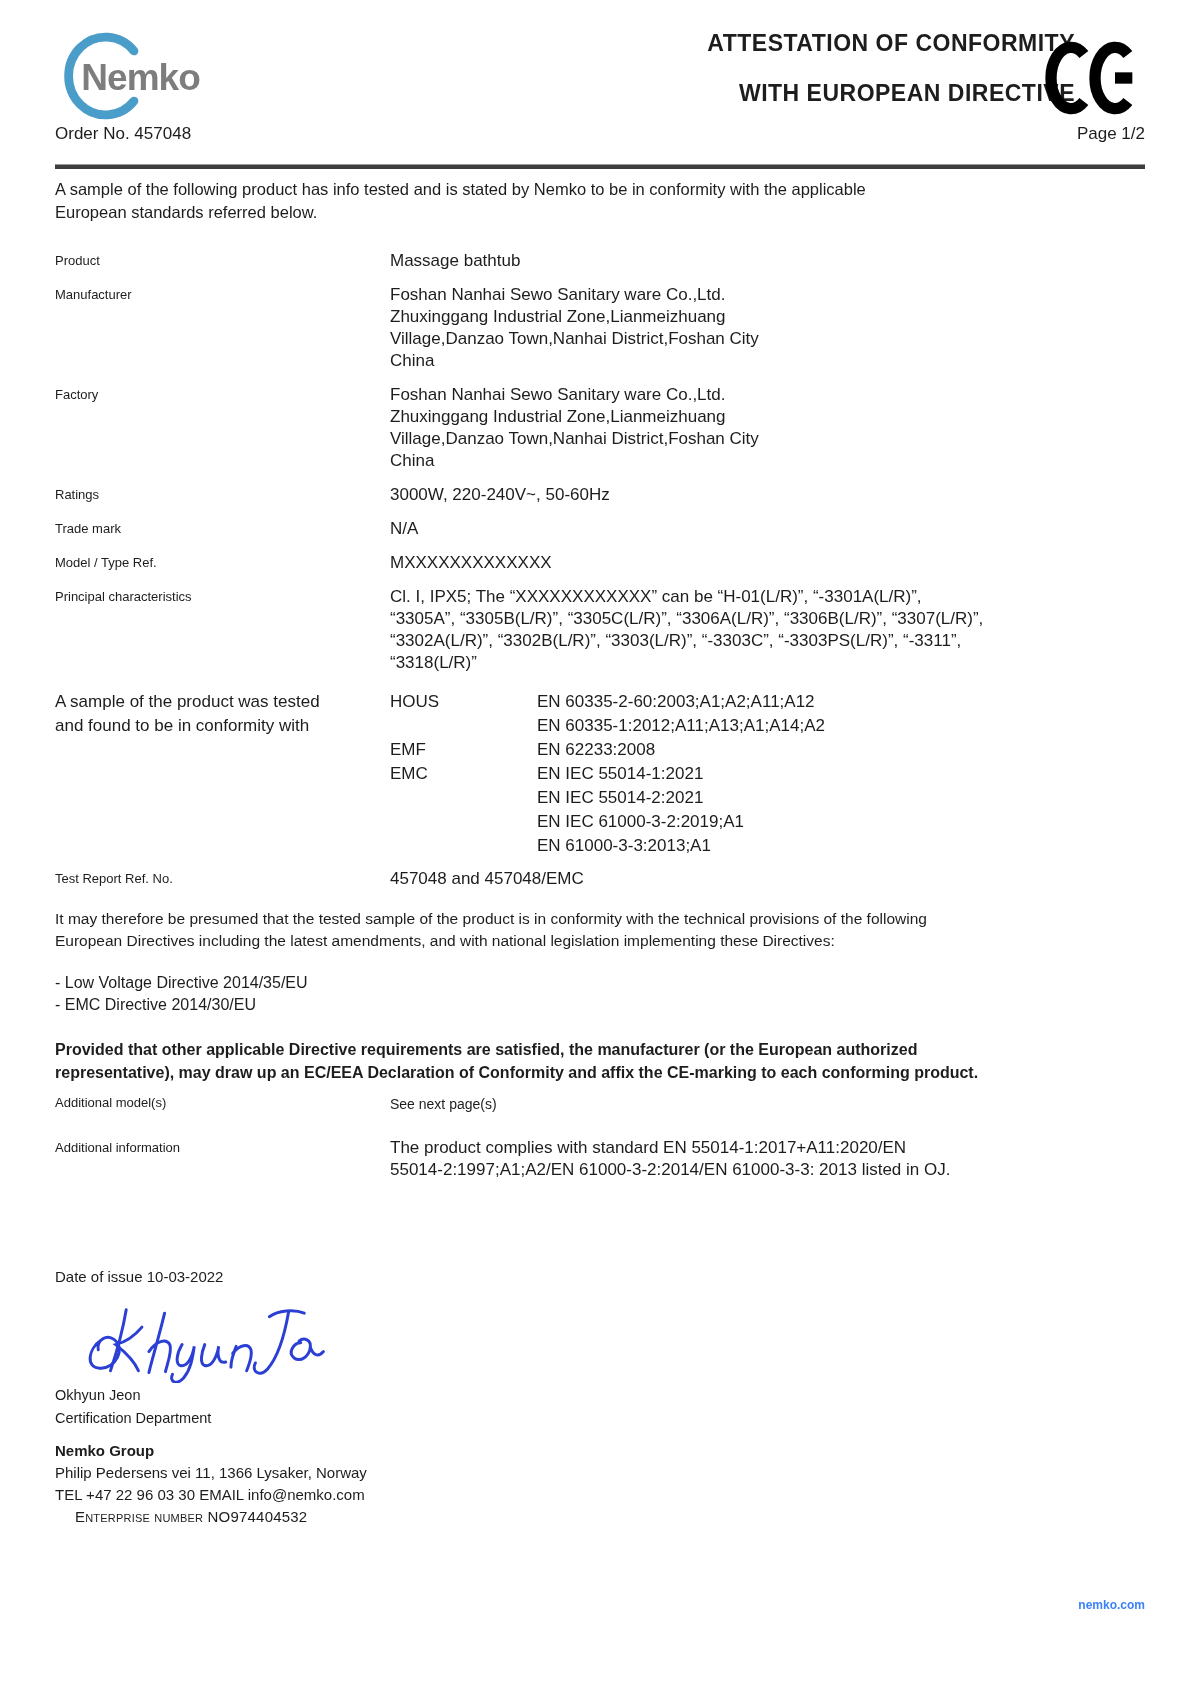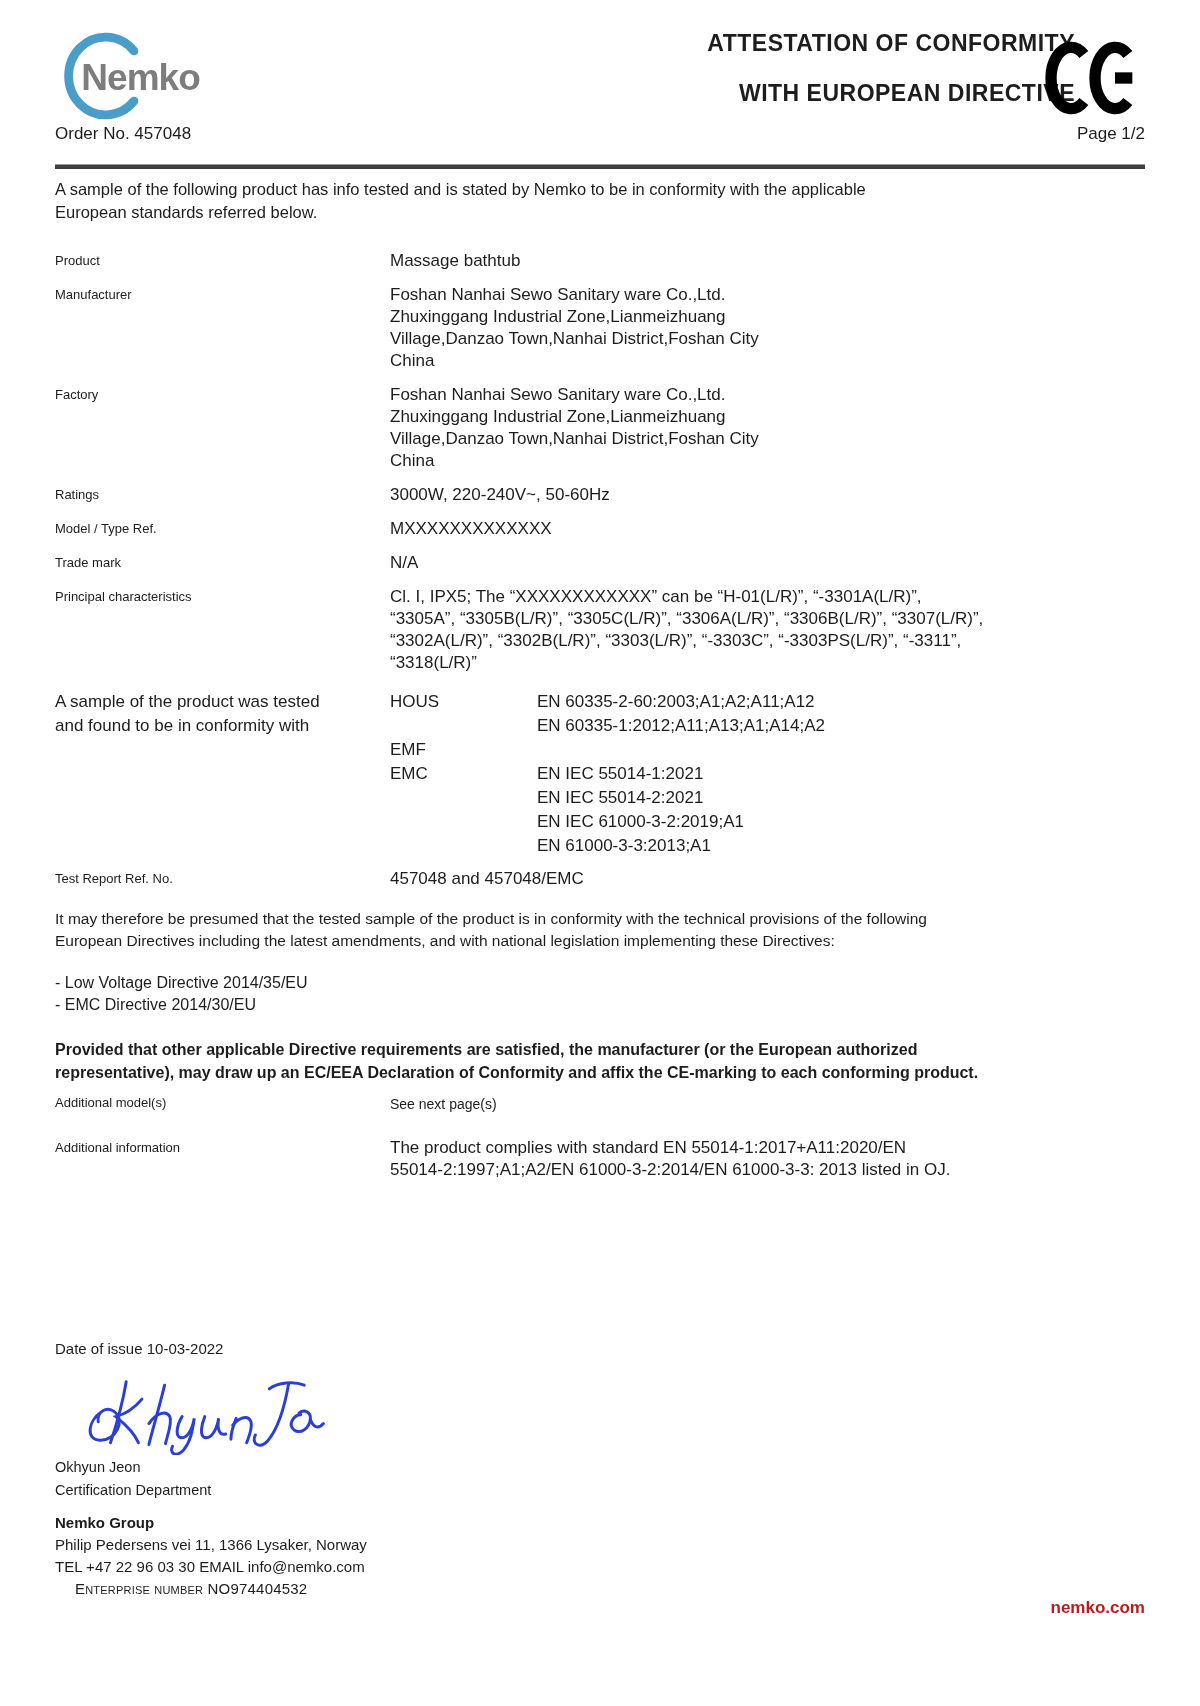--- a/index.html
+++ b/index.html
@@ -30,29 +30,29 @@
   .std-label{grid-column:1;grid-row:1 / span 3;font-size:17px;line-height:24px;}
   .std-cat{grid-column:2;font-size:17px;line-height:24px;}
   .std-val{grid-column:3;font-size:17px;line-height:24px;}
   .para{font-size:15.5px;line-height:22px;margin:18px 0 0 0;}
   .directives{margin-top:20px;font-size:16px;line-height:22px;}
   .bold-para{font-size:16px;font-weight:bold;line-height:23px;margin:22px 0 0 0;}
   .models-row{margin-top:8px;}
   .models-val{font-size:14px;line-height:20px;padding-top:2px;}
   .addinfo-row{margin-top:23px;}
   
-  .bottom{position:absolute;left:55px;top:1340px;}
+  .bottom{position:absolute;left:55px;top:1268px;}
   .date-issue{font-size:15px;}
   .sig{display:block;margin:2px 0 0 8px;}
   .signer-name{font-size:14.5px;margin-top:4px;}
   .signer-dept{font-size:14.5px;margin-top:7px;}
   .company{font-size:15px;font-weight:bold;margin-top:16px;}
   .addr,.contact{font-size:15px;margin-top:5px;}
   .enterprise{font-size:15px;font-variant:small-caps;letter-spacing:.2px;margin-top:5px;margin-left:20px;}
-  .website{position:absolute;right:55px;top:1598px;font-size:17px;font-weight:bold;color:#b91c1c;text-decoration:none;cursor:pointer;}
+  .website{position:absolute;right:55px;top:1598px;font-size:12px;font-weight:bold;color:#3b82f6;text-decoration:none;cursor:pointer;}
 </style>
 </head>
 <body>
 
 <div class="page">
 
   <div class="header">
 
     <div class="logo">
       <svg width="185" height="96" viewBox="0 0 190 96">
@@ -107,44 +107,45 @@
 Village,Danzao Town,Nanhai District,Foshan City
 China</div>
     </div>
 
     <div class="frow">
       <div class="flabel">Ratings</div>
       <div class="fvalue pre">3000W, 220-240V~, 50-60Hz</div>
     </div>
 
     <div class="frow">
+      <div class="flabel">Trade mark</div>
+      <div class="fvalue pre">N/A</div>
+    </div>
+
+    <div class="frow">
       <div class="flabel">Model / Type Ref.</div>
       <div class="fvalue pre">MXXXXXXXXXXXXX</div>
-    </div>
-
-    <div class="frow">
-      <div class="flabel">Trade mark</div>
-      <div class="fvalue pre">N/A</div>
     </div>
 
     <div class="frow">
       <div class="flabel">Principal characteristics</div>
       <div class="fvalue pre">Cl. I, IPX5; The “XXXXXXXXXXXX” can be “H-01(L/R)”, “-3301A(L/R)”,
 “3305A”, “3305B(L/R)”, “3305C(L/R)”, “3306A(L/R)”, “3306B(L/R)”, “3307(L/R)”,
 “3302A(L/R)”, “3302B(L/R)”, “3303(L/R)”, “-3303C”, “-3303PS(L/R)”, “-3311”,
 “3318(L/R)”</div>
     </div>
 
     <div class="std-grid">
       <div class="std-label pre">A sample of the product was tested
 and found to be in conformity with</div>
       <div class="std-cat" style="grid-row:1">HOUS</div>
       <div class="std-val pre" style="grid-row:1">EN 60335-2-60:2003;A1;A2;A11;A12
 EN 60335-1:2012;A11;A13;A1;A14;A2</div>
       <div class="std-cat" style="grid-row:2">EMF</div>
+      <div class="std-val pre" style="grid-row:2">EN 62233:2008</div>
       <div class="std-cat" style="grid-row:3">EMC</div>
       <div class="std-val pre" style="grid-row:3">EN IEC 55014-1:2021
 EN IEC 55014-2:2021
 EN IEC 61000-3-2:2019;A1
 EN 61000-3-3:2013;A1</div>
     </div>
 
     <div class="frow">
       <div class="flabel">Test Report Ref. No.</div>
       <div class="fvalue pre">457048 and 457048/EMC</div>

